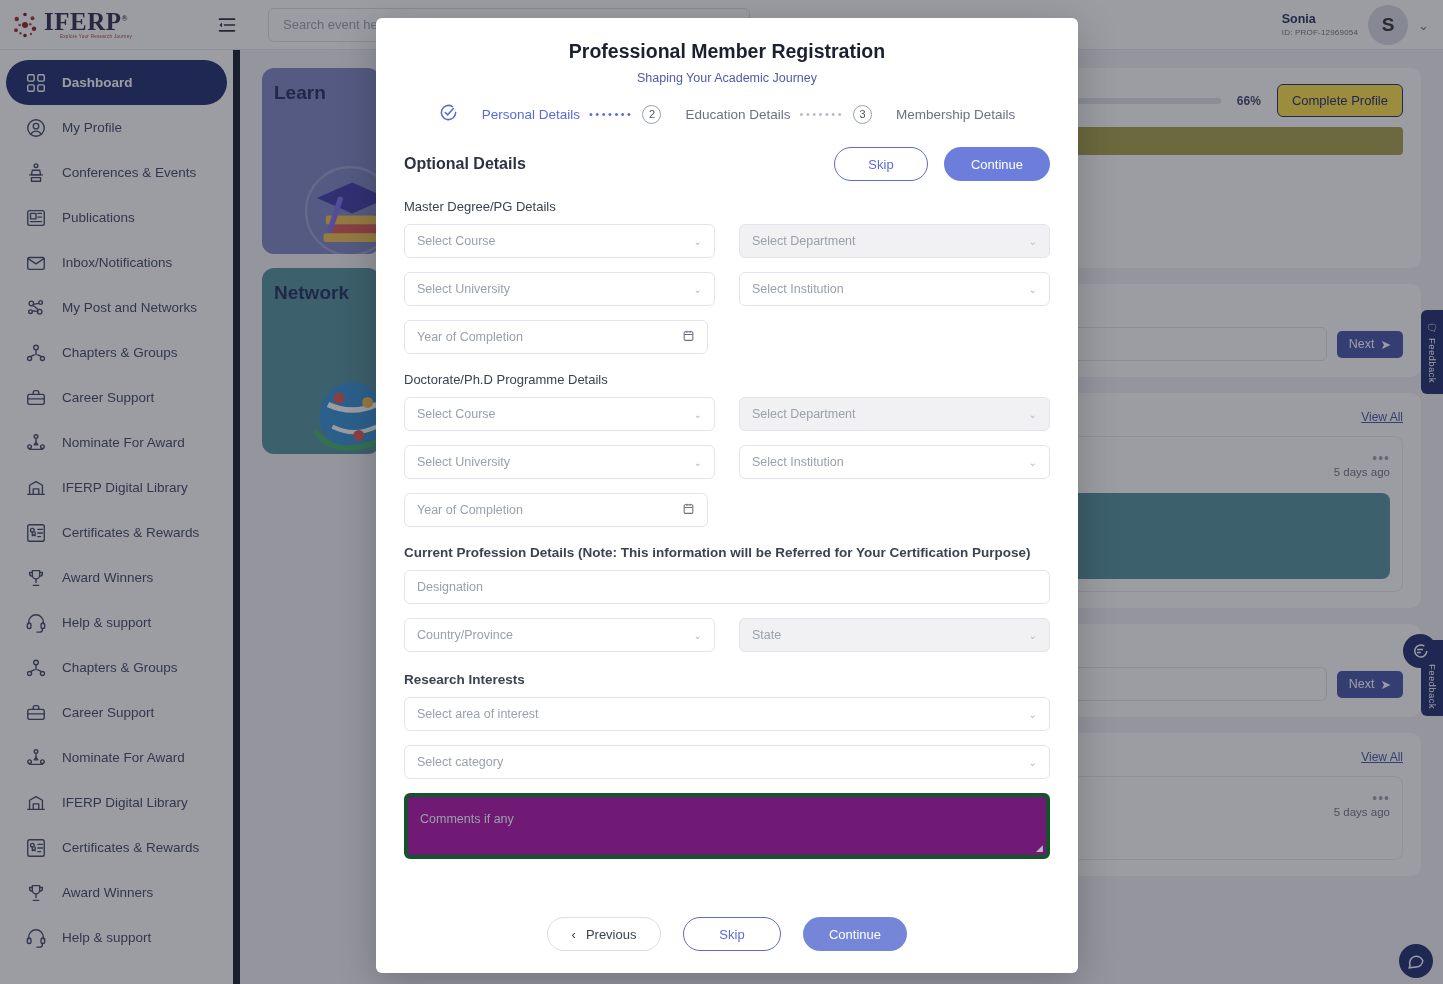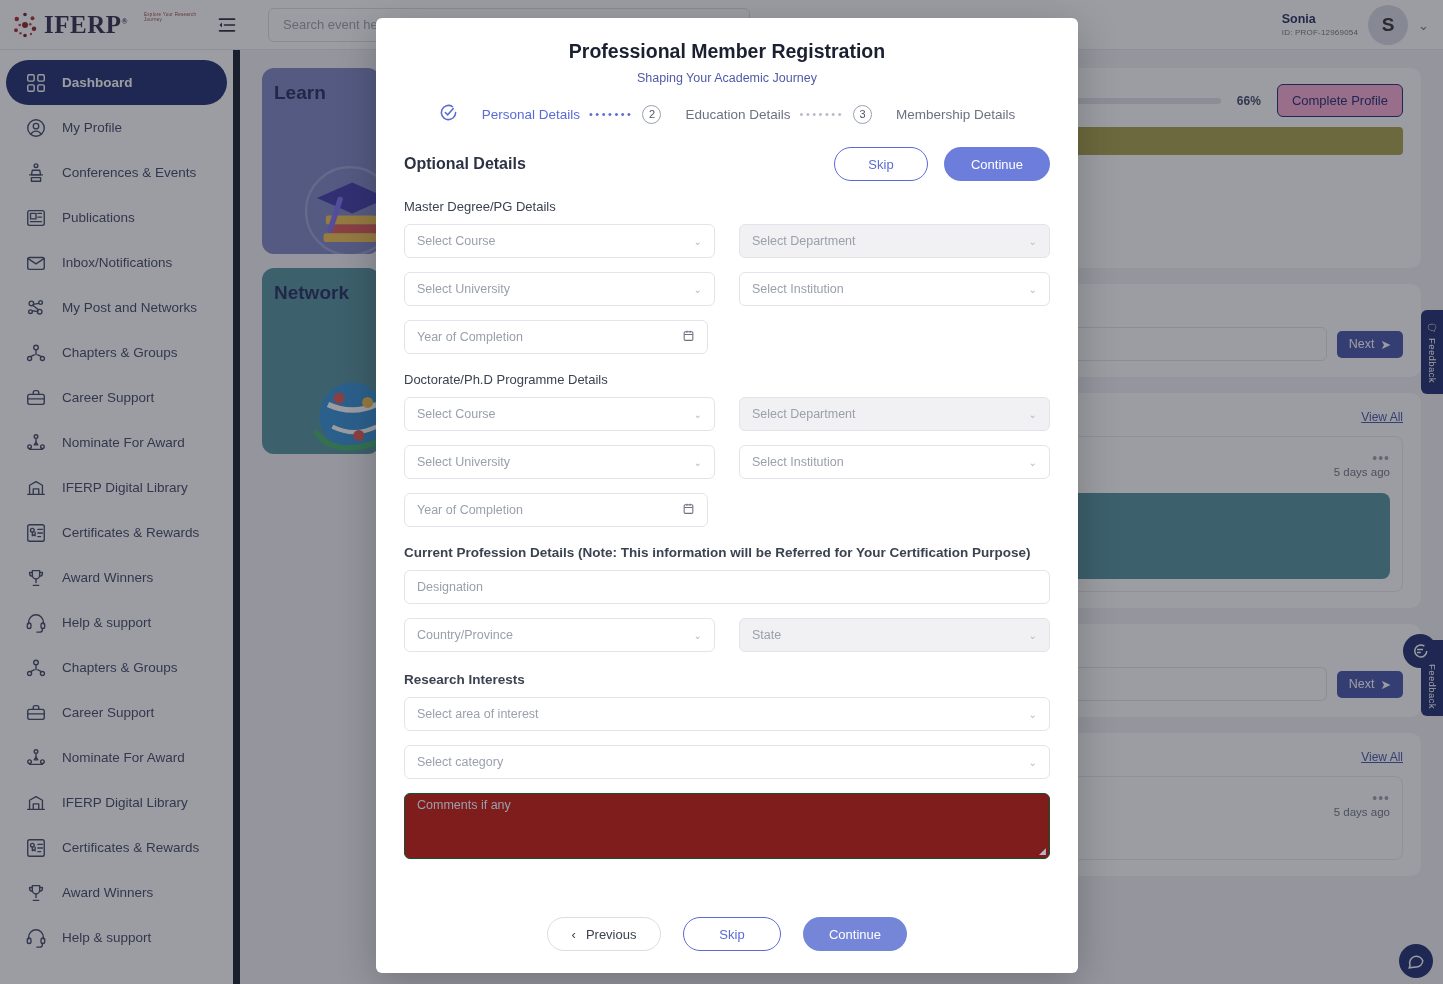--- a/index.html
+++ b/index.html
@@ -13,21 +13,21 @@
   #app-shell { position: absolute; inset: 0; }
 
   
   .topbar {
     position: absolute; top: 0; left: 0; right: 0; height: 50px;
     background: #ffffff; display: flex; align-items: center;
     border-bottom: 1px solid #e6e6ec; z-index: 3;
   }
   .logo-wrap { width: 200px; display: flex; align-items: center; padding-left: 10px; gap: 4px; }
   .logo-mark { width: 30px; height: 30px; flex: none; }
-  .logo-text-wrap { display: flex; flex-direction: row; line-height: 1; }
+  .logo-text-wrap { display: flex; flex-direction: column; line-height: 1; }
   .logo-text {
     font-family: "Liberation Serif", serif; font-size: 25px; font-weight: 700;
     color: #2a2a4a; letter-spacing: .5px; position: relative;
   }
   .logo-reg { font-size: 8px; vertical-align: super; }
   .logo-tag { font-size: 4.5px; color: #8b3a3a; letter-spacing: .3px; margin-top: 1px; padding-left: 16px;}
   .collapse-btn {
     width: 26px; height: 26px; display: flex; align-items: center; justify-content: center;
     cursor: pointer; margin-left: 14px; color: #1f2937;
   }
@@ -78,21 +78,21 @@
   .tile-title { font-size: 19px; font-weight: 700; color: #1b2559; }
   .tile-art { position: absolute; right: -30px; bottom: -10px; width: 120px; height: 110px; }
   .col-right { flex: 1; display: flex; flex-direction: column; gap: 16px; }
 
   .card { background: #fff; border-radius: 10px; padding: 16px 18px; }
   .profile-row { display: flex; align-items: center; justify-content: space-between; gap: 16px; }
   .pct { font-size: 12px; color: #3b4464; font-weight: 700; }
   .progress-track { flex: 1; height: 6px; background: #e2e4ea; border-radius: 4px; overflow: hidden; }
   .progress-fill { height: 100%; background: #13a052; border-radius: 4px; }
   .btn-outline-navy {
-    border: 1px solid #17276b; color: #17276b; background: #f9a8d4;
+    border: 1px solid #17276b; color: #17276b; background: #fde047;
     border-radius: 6px; padding: 8px 14px; font-size: 13px; cursor: pointer;
   }
   .banner { height: 28px; background: #a7a047; border-radius: 4px; margin: 10px 0 12px; }
   .banner-text { font-size: 12.5px; color: #4b5563; line-height: 1.6; }
   .btn-pill-outline {
     margin-top: 12px; border: 1px solid #17276b; color: #17276b; background: #fff;
     border-radius: 20px; padding: 8px 18px; font-size: 13px; cursor: pointer;
   }
   .sec-title { font-size: 13.5px; font-weight: 700; color: #3b4464; }
   .post-row { display: flex; align-items: center; gap: 10px; margin-top: 12px; }
@@ -173,22 +173,22 @@
   .field {
     height: 34px; border: 1px solid #e2e4ea; border-radius: 6px; background: #fff;
     display: flex; align-items: center; padding: 0 12px; font-size: 12.5px; color: #9aa0ac;
     cursor: pointer;
   }
   .field.disabled { background: #f1f1f3; }
   .field .ph { flex: 1; }
   .chev { color: #b6bac6; font-size: 10px; }
   .cal { color: #6b7280; }
   .textarea {
-    height: 66px; border: 1px solid #14532d; border-radius: 6px; background: #7f1d1d;
-    padding: 4px 12px; font-size: 12.5px; color: #9aa0ac; position: relative; cursor: text;
+    height: 66px; border: 4px solid #14532d; border-radius: 6px; background: #701a75;
+    padding: 15px 12px; font-size: 12.5px; color: #9aa0ac; position: relative; cursor: text;
   }
   .resize-grip { position: absolute; right: 3px; bottom: 2px; color: #b6bac6; font-size: 9px; }
   .modal-foot {
     flex: none; display: flex; align-items: center; justify-content: center; gap: 22px;
     padding: 16px 0 22px;
   }
   .btn-prev {
     width: 114px; height: 34px; border-radius: 18px; border: 1px solid #dcdce4;
     background: #fff; color: #3b4250; font-size: 13px; cursor: pointer;
     display: flex; align-items: center; justify-content: center; gap: 10px;

